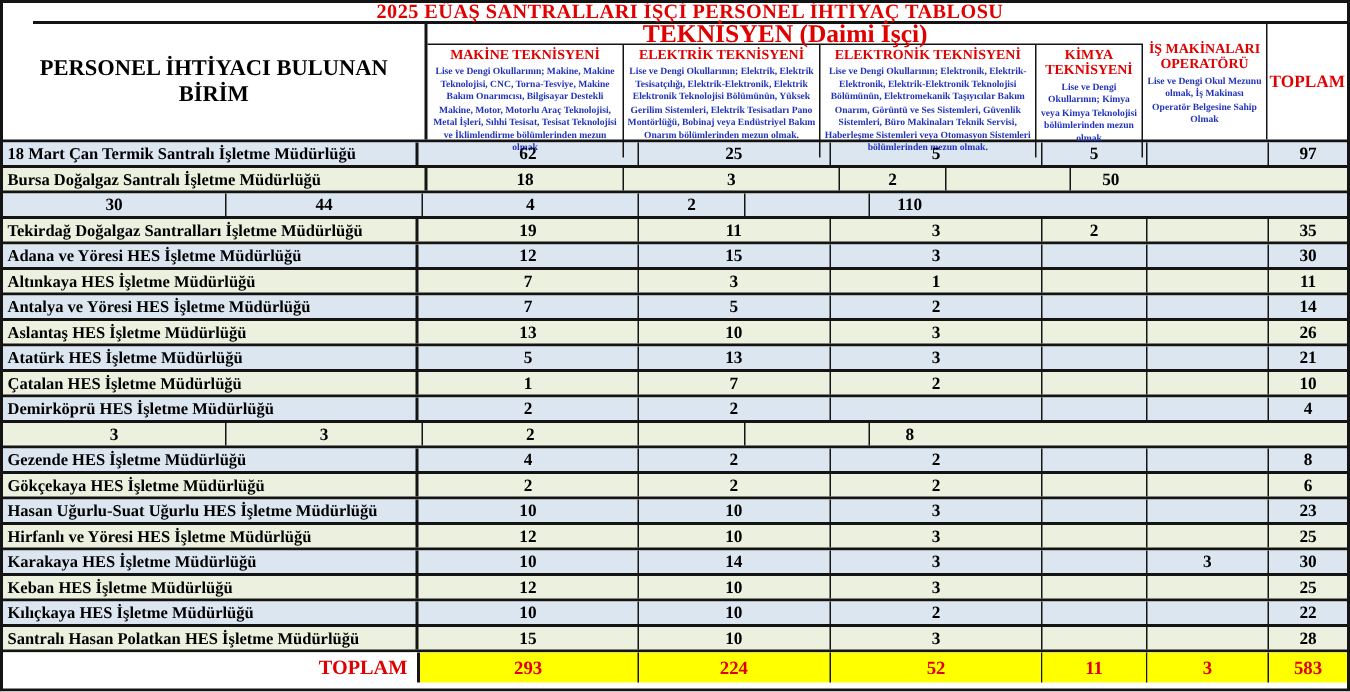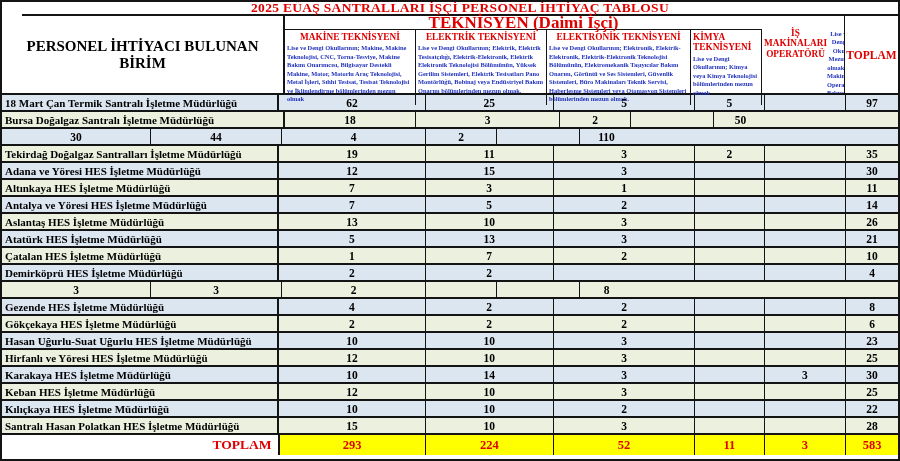--- a/index.html
+++ b/index.html
@@ -35,28 +35,28 @@
   .tech-group{width:477px;display:flex;flex-direction:column}
   .group-title{
     height:14px;border-bottom:1px solid var(--line);
     display:flex;align-items:center;justify-content:center;
     color:var(--title-red);font-weight:bold;font-size:17px;font-family:Liberation Serif, serif;
   }
   .subcols{flex:1;display:flex}
   .subcol{
     border-right:1px solid var(--line);
     display:flex;flex-direction:column;align-items:center;
-    padding:2px 2px 1px 2px;overflow:hidden;
+    text-align:center;padding:2px 2px 1px 2px;overflow:hidden;
   }
   .subcol.w1{width:131px}.subcol.w2{width:131px}.subcol.w3{width:144px}.subcol.w4{width:71px}
   .subcol-title{color:var(--title-red);font-weight:bold;font-size:9.3px;line-height:1.12}
   .subcol-desc{color:var(--desc-blue);font-weight:bold;font-size:6.4px;line-height:1.32;margin-top:2px}
   .ismak-header{
     width:83px;border-right:1px solid var(--line);
-    display:flex;align-items:flex-start;
+    display:flex;flex-direction:column;align-items:flex-start;
     text-align:center;padding:12px 2px 16px 2px;overflow:hidden;
   }
   .toplam-header{
     width:53px;display:flex;align-items:center;justify-content:center;
     color:var(--title-red);font-weight:bold;font-size:11.5px;
   }
   
   .tbody .row{display:flex;height:17px;border-bottom:2px solid var(--line)}
   .tbody .row:nth-child(odd){background:var(--row-blue)}
   .tbody .row:nth-child(even){background:var(--row-green)}

